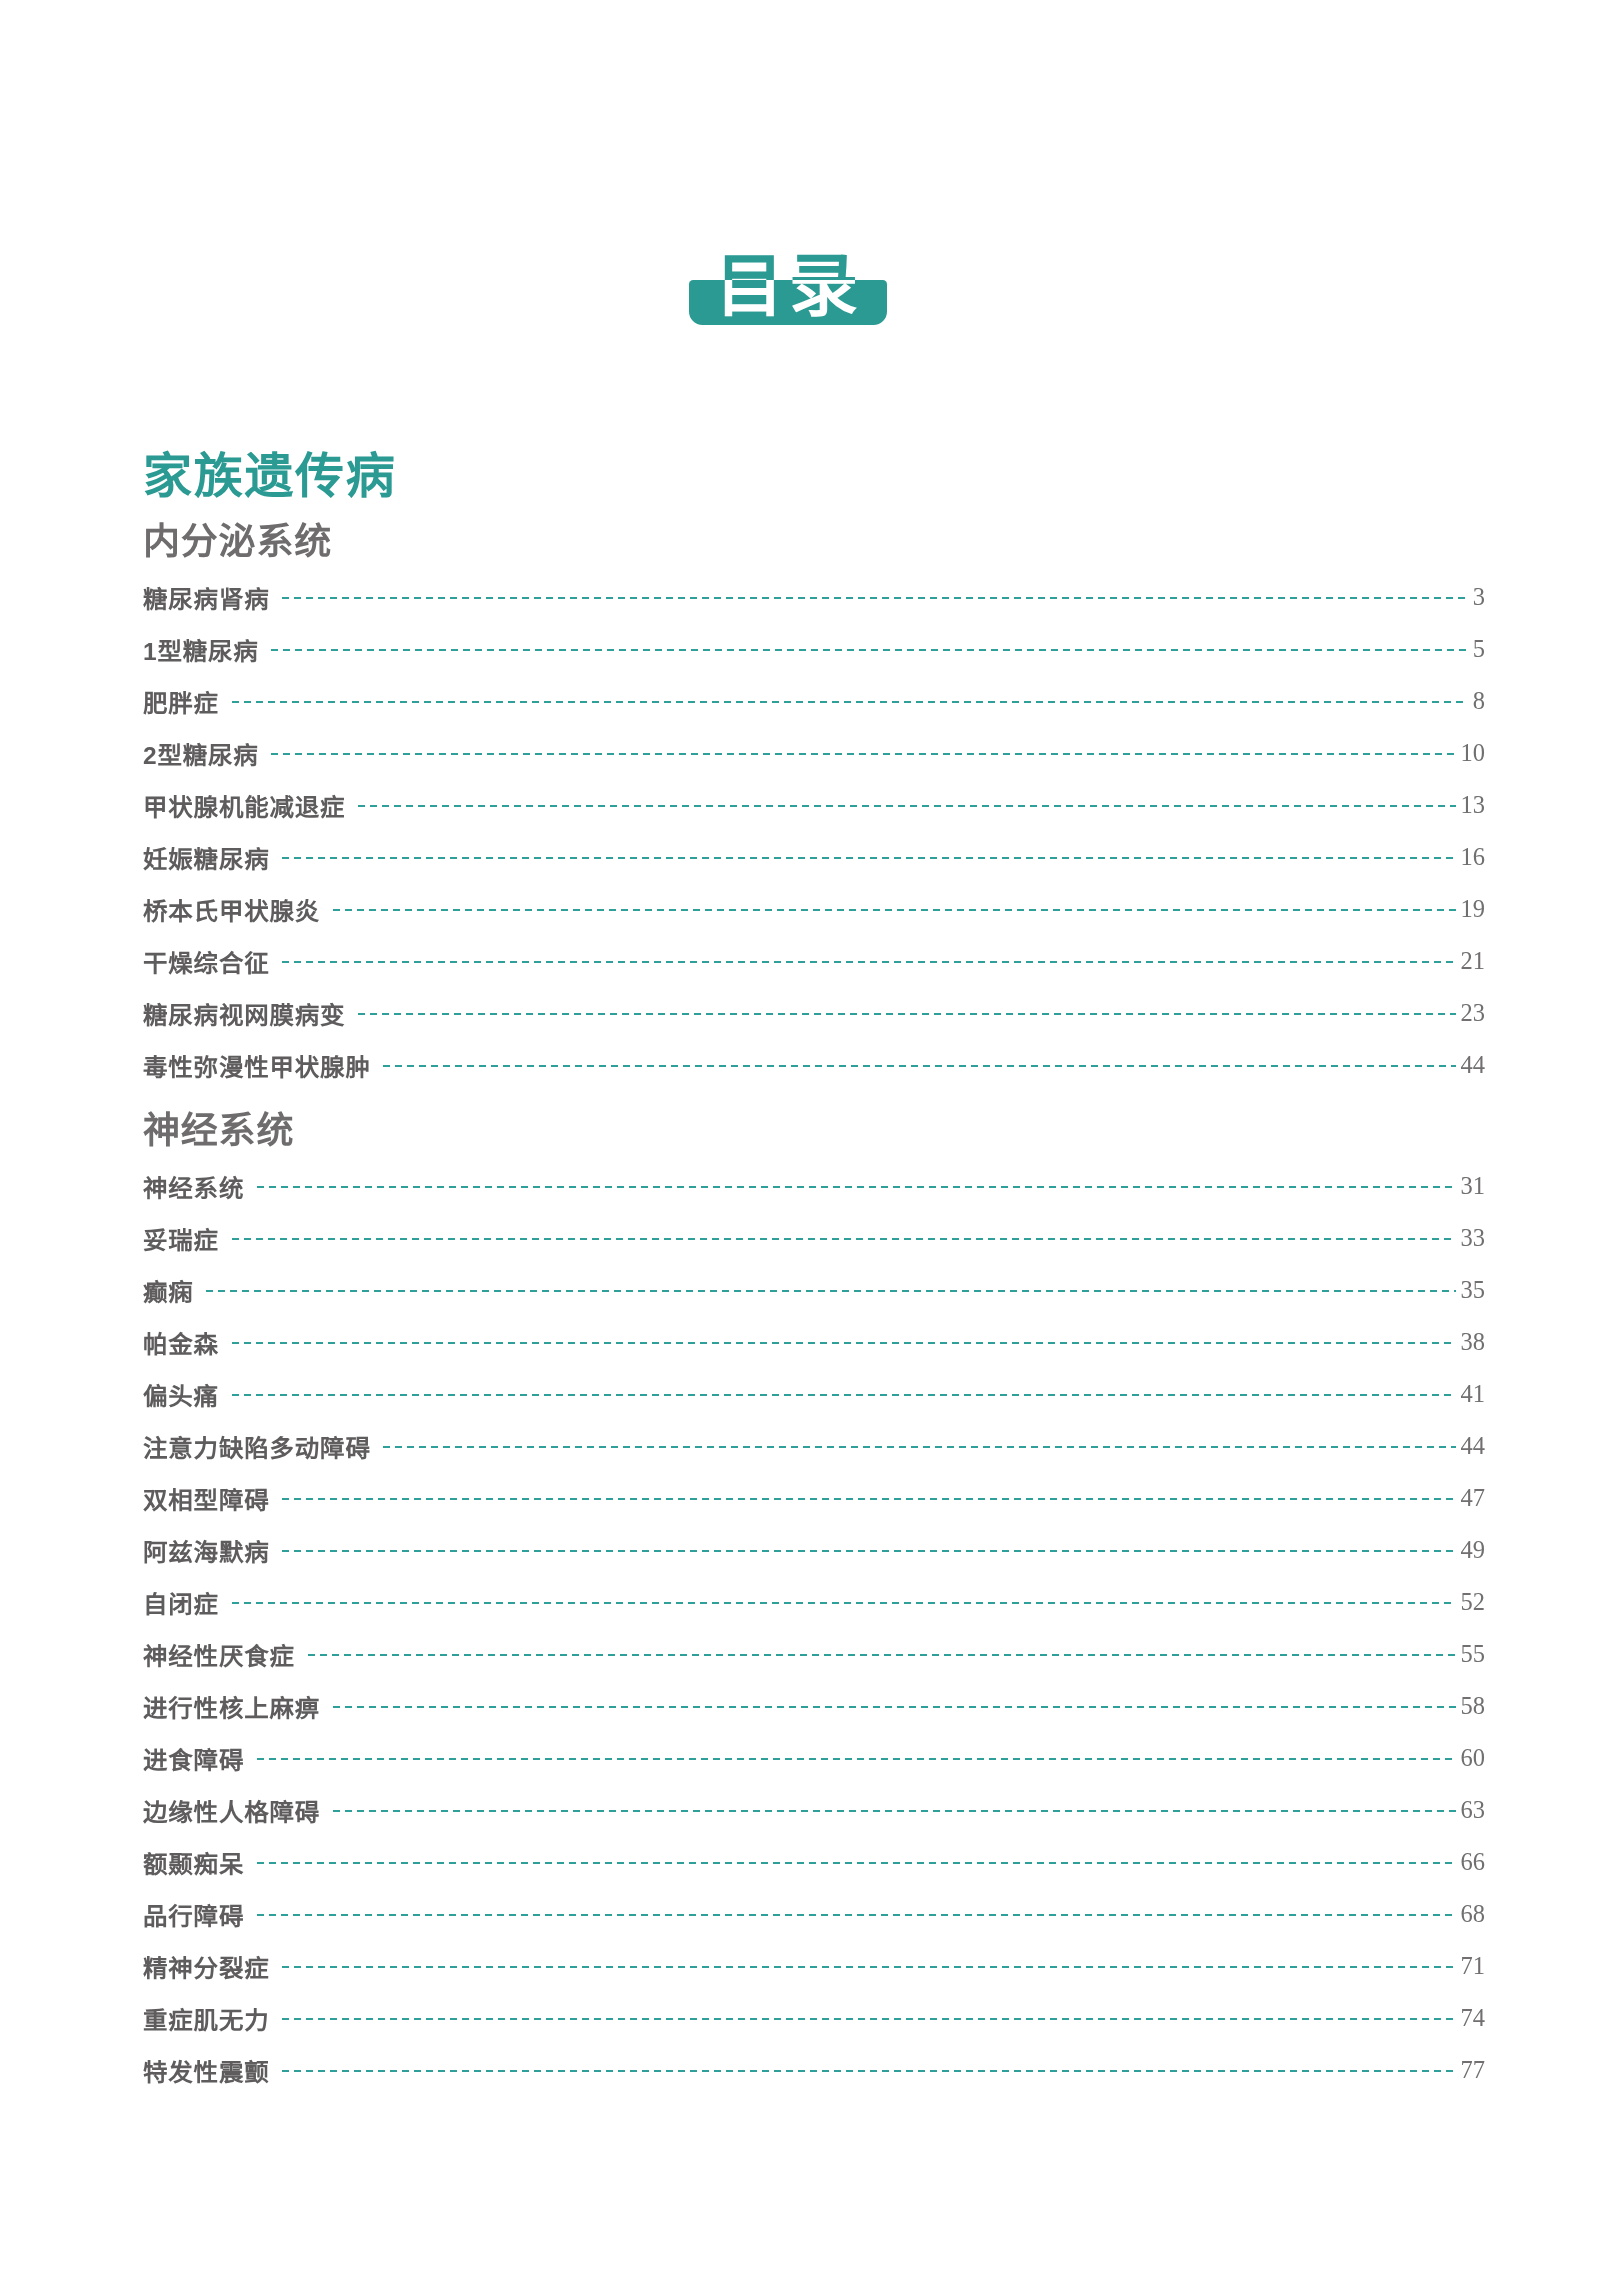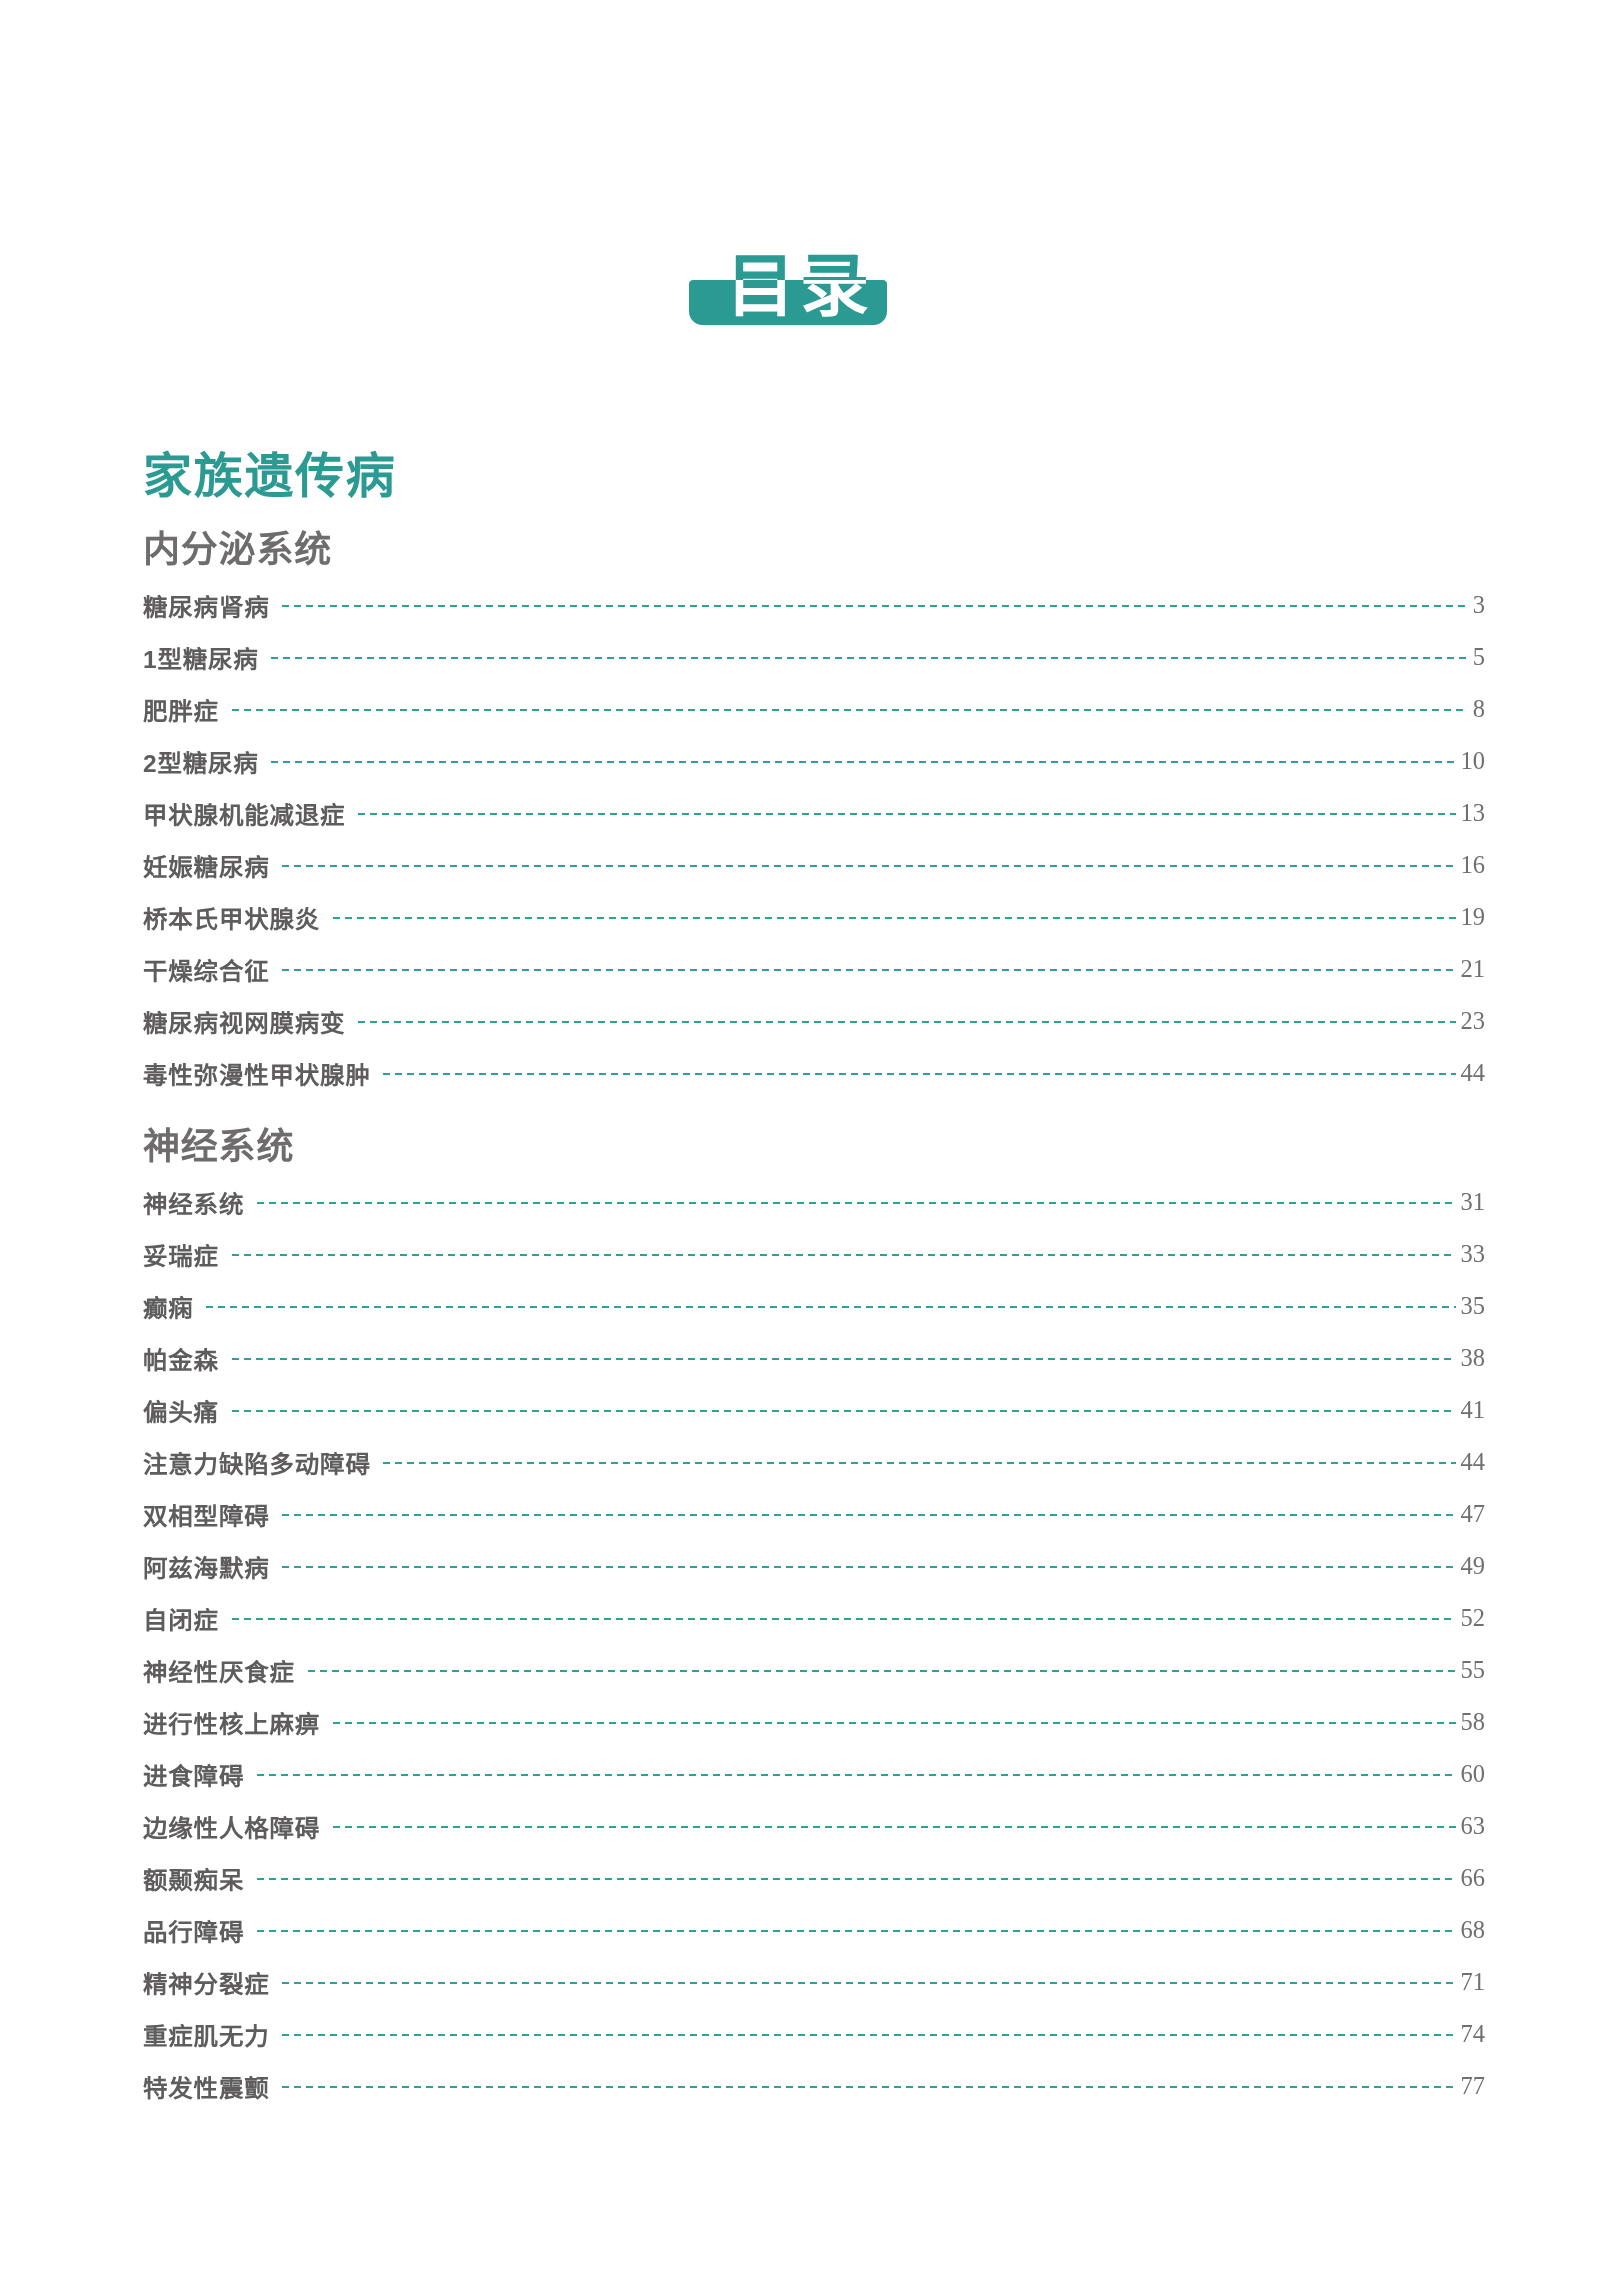--- a/index.html
+++ b/index.html
@@ -20,21 +20,21 @@
   .toc-title {
     position: absolute;
     left: 689px;
     top: 250px;
     width: 198px;
     height: 76px;
   }
   .toc-text {
     position: absolute;
     top: 0;
-    left: 12px;
+    left: 1px;
     width: 100%;
     text-align: center;
     font-size: 69px;
     line-height: 74px;
     font-weight: 700;
     letter-spacing: 5px;
     white-space: nowrap;
   }
   .toc-text.teal { color: #2A9A93; }
   .toc-clip {
@@ -61,21 +61,21 @@
   }
   h1.category-title {
     margin: 0;
     font-size: 49px;
     line-height: 52px;
     font-weight: 700;
     letter-spacing: 1.7px;
     color: #2A9A93;
   }
   h2.section-title {
-    margin: 28px 0 10px 0;
+    margin: 20px 0 10px 0;
     font-size: 37px;
     line-height: 39px;
     font-weight: 700;
     letter-spacing: 0.8px;
     color: #6E6C6C;
   }
   .entries { }
   .entry {
     display: flex;
     align-items: center;

